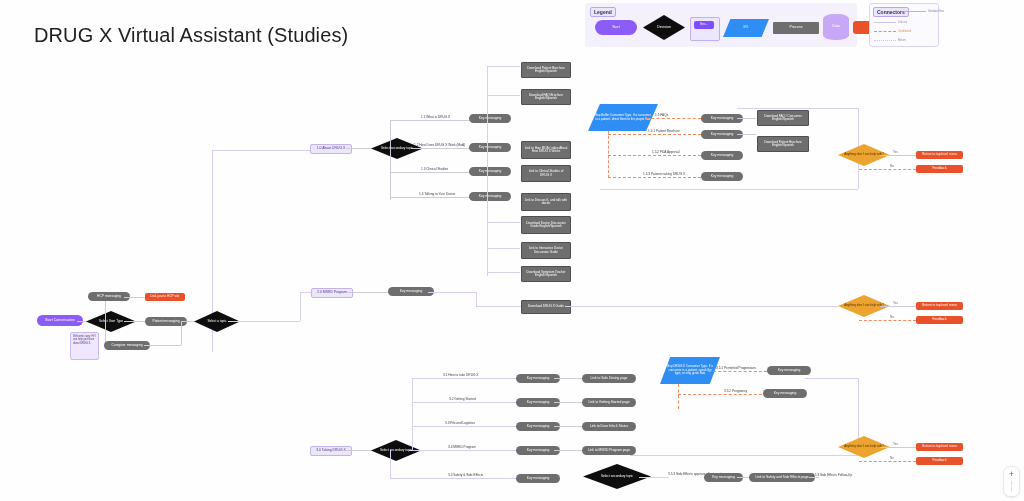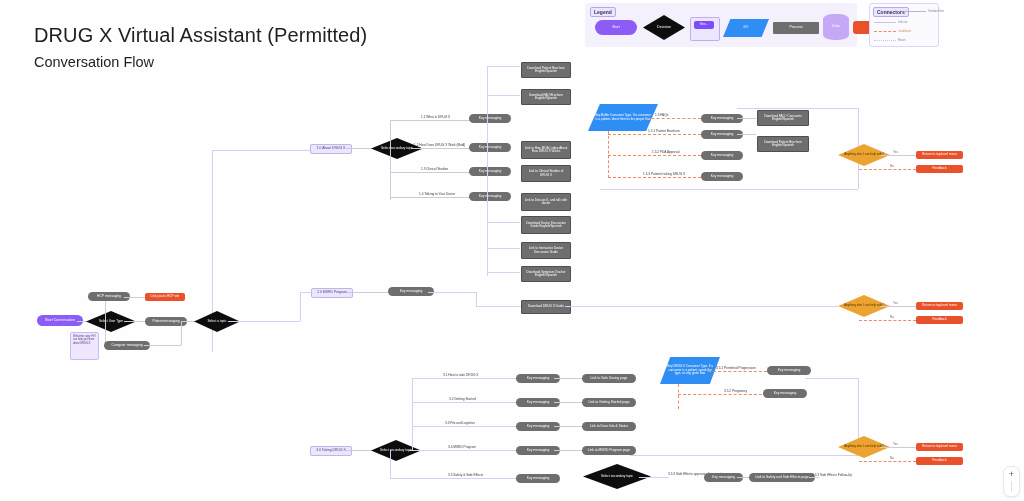--- a/index.html
+++ b/index.html
@@ -89,22 +89,21 @@
             padding-top:3px;box-shadow:0 1px 2px rgba(0,0,0,.07);}
   .zi{font-size:9px;color:#5f6368;line-height:1;}
   .zbar{width:0;height:11px;border-left:1px solid #e0dee8;margin-top:2px;}
 </style>
 </head>
 <body>
 
 <div id="canvas" class="abs">
 
   <div class="abs" id="title-block">
-    <div id="title-main">DRUG X  Virtual Assistant (Permitted)</div>
-    <div id="title-sub">Conversation Flow</div>
+    <div id="title-main">DRUG X  Virtual Assistant (Studies)</div>
   </div>
 
   <div class="abs panel" id="legend-panel">
     <div class="panel-tag" style="left:5px;top:4px;">Legend</div>
 
     <div class="lg lg-start" style="left:10px;top:17px;width:42px;height:15px;">
       <span>Start</span>
     </div>
 
     <div class="lg lg-dec" style="left:58px;top:12px;width:42px;height:25px;">

